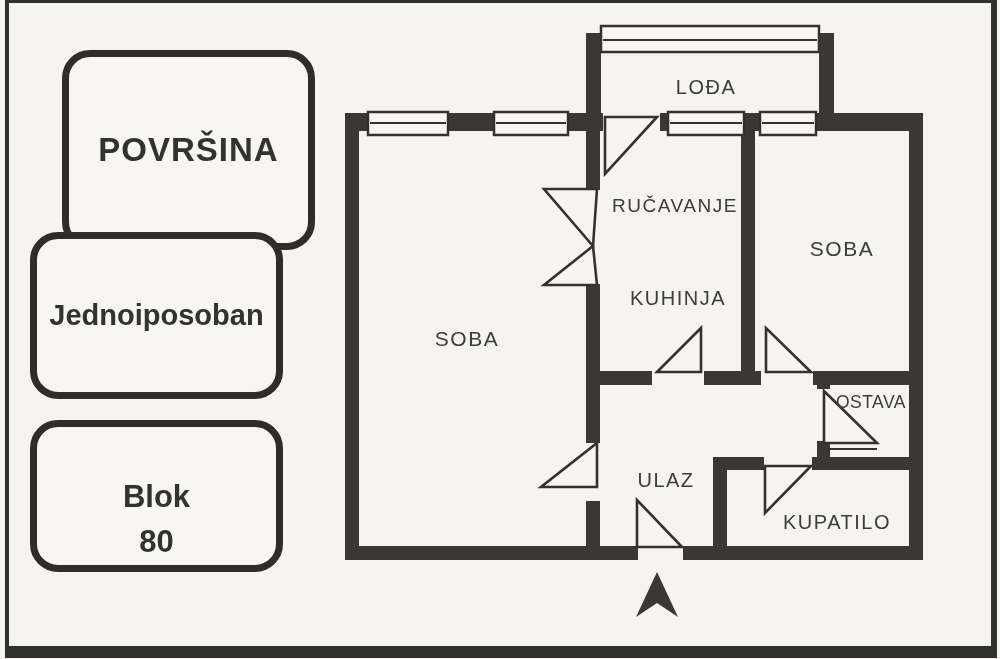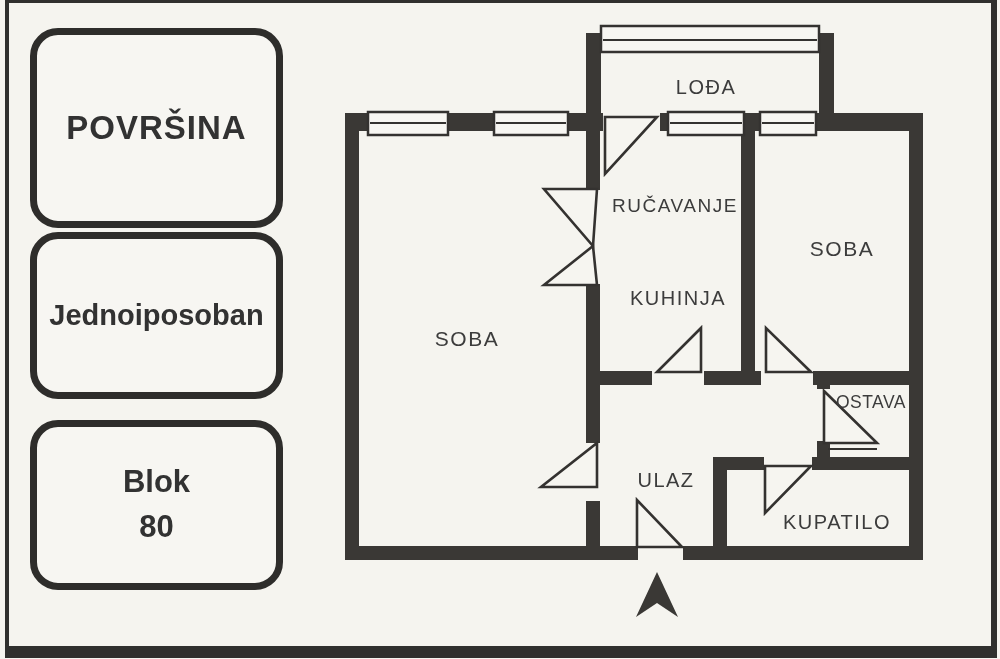--- a/index.html
+++ b/index.html
@@ -21,23 +21,23 @@
   .info-panel{position:absolute;left:30px;top:0;width:255px;}
   .info-box{
     position:absolute;left:0;width:253px;
     box-sizing:border-box;
     background:#f7f6f2;
     border:7px solid #2e2d2b;
     border-radius:28px;
     display:flex;flex-direction:column;align-items:center;justify-content:center;
     color:#323232;
   }
-  .box-area{top:28px;height:200px;}
+  .box-area{top:50px;height:200px;margin-left:32px;}
   .box-type{top:232px;height:167px;}
-  .box-block{top:420px;height:170px;}
+  .box-block{top:420px;height:152px;justify-content:flex-end;}
   .box-title{font-size:33px;font-weight:bold;letter-spacing:1px;}
   .box-value{font-size:30px;font-weight:bold;margin-top:14px;}
   .box-value sup{font-size:22px;vertical-align:6px;}
   .box-type-label{font-size:29px;font-weight:bold;}
   .box-block-line{font-size:31px;font-weight:bold;line-height:1.45;}
   svg text{
     fill:#3c3c3c;
     font-family:"Liberation Sans", sans-serif;
   }
   .wall{fill:#3a3835;stroke:none;}

